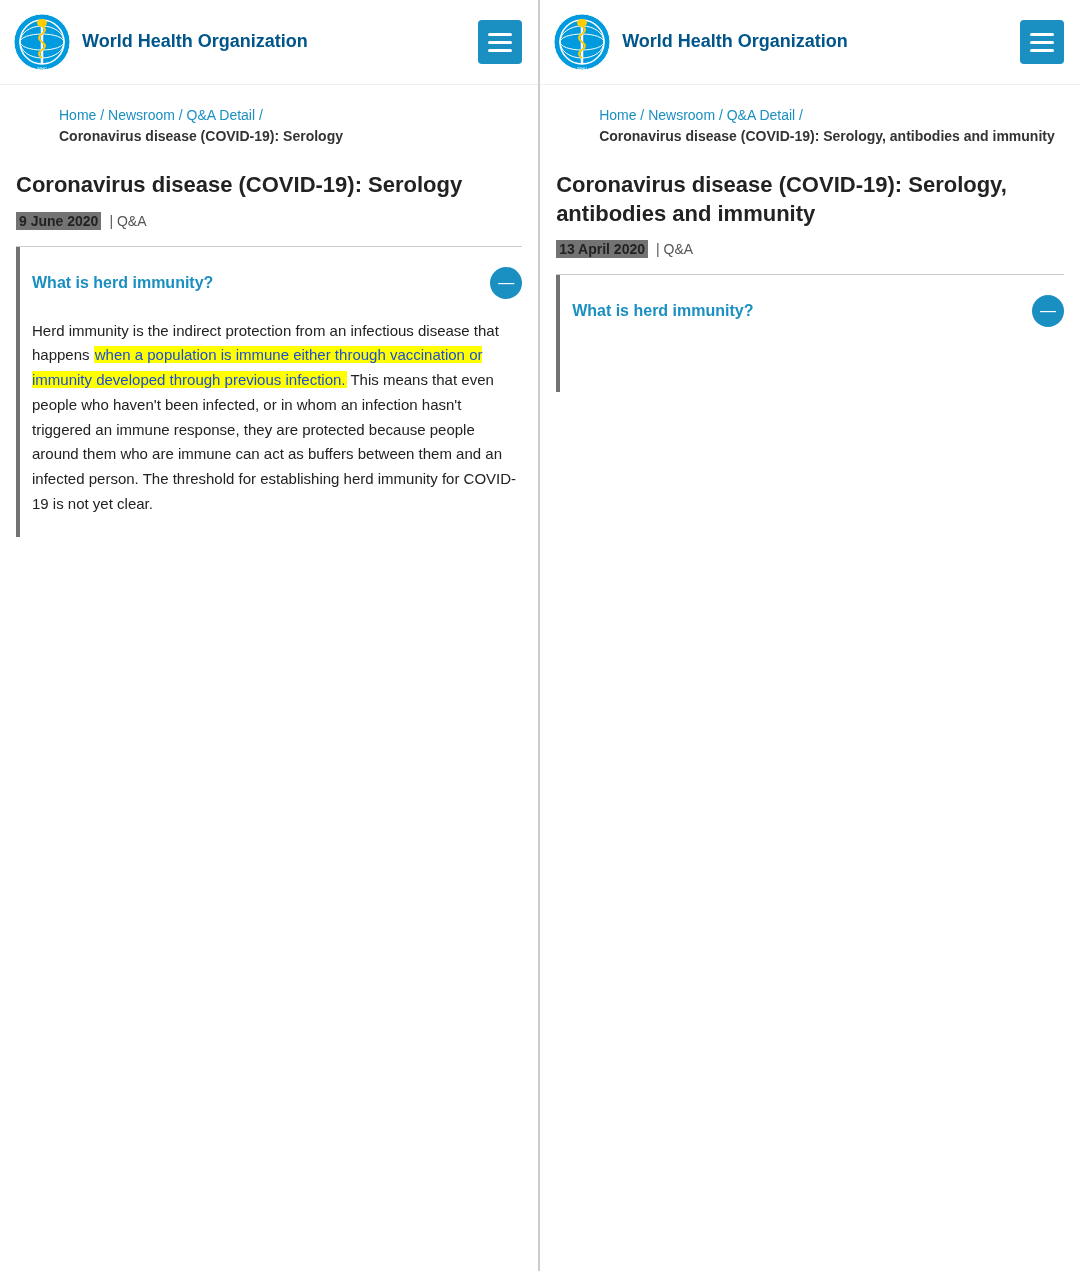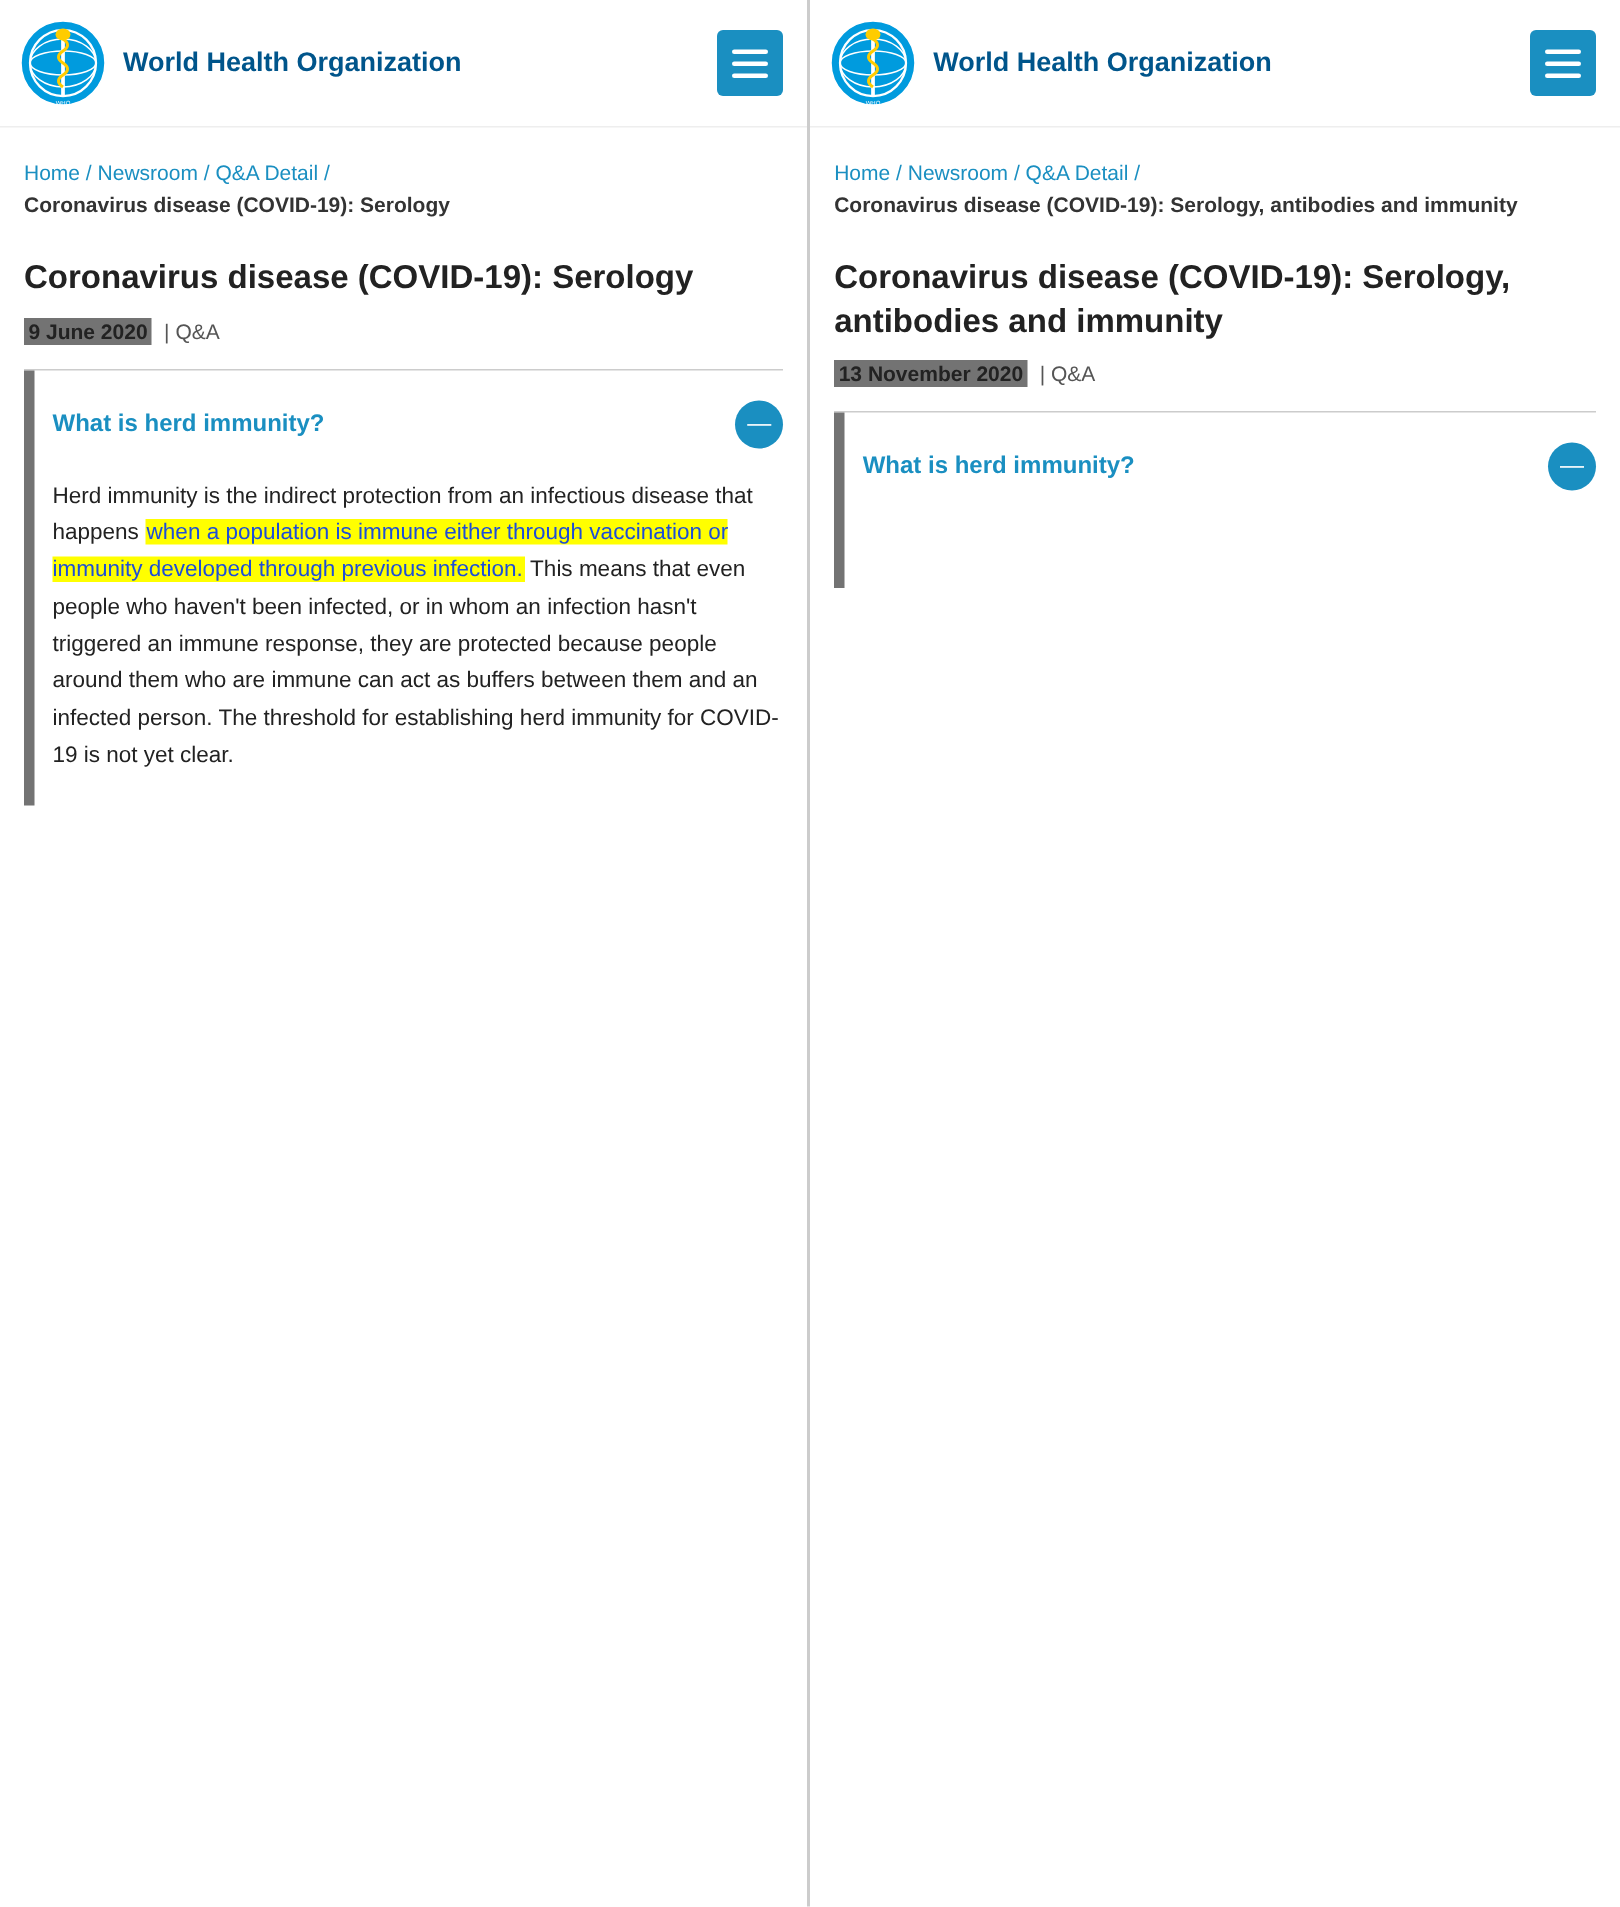--- a/index.html
+++ b/index.html
@@ -62,20 +62,21 @@
       height: 3px;
       background: #fff;
       border-radius: 2px;
     }
     
     .breadcrumb {
       padding: 20px 16px 8px 16px;
       font-size: 14px;
       color: #1a8fc1;
       line-height: 1.5;
+      margin-left: 43px;
     }
     .breadcrumb a {
       color: #1a8fc1;
       text-decoration: none;
     }
     .breadcrumb .current {
       color: #333;
       font-weight: bold;
     }
     
@@ -103,21 +104,21 @@
     }
     
     .divider {
       border: none;
       border-top: 1px solid #ccc;
       margin: 0 16px;
     }
     
     .section {
       margin: 0 16px;
-      border-left: 7px solid #737373;
+      border-left: 4px solid #737373;
       padding-left: 12px;
     }
     .section-header {
       display: flex;
       align-items: center;
       justify-content: space-between;
       padding: 20px 0 12px 0;
     }
     .section-title {
       font-size: 16px;
@@ -247,21 +248,21 @@
   <div class="breadcrumb">
     <a href="#">Home</a> /
     <a href="#">Newsroom</a> /
     <a href="#">Q&amp;A Detail</a> /<br>
     <span class="current">Coronavirus disease (COVID-19): Serology, antibodies and immunity</span>
   </div>
 
   <div class="page-title">Coronavirus disease (COVID-19): Serology, antibodies and immunity</div>
 
   <div class="date-row">
-    <span class="date-highlight">13 November 2020</span>
+    <span class="date-highlight">13 April 2020</span>
     <span>| Q&amp;A</span>
   </div>
 
   <hr class="divider">
 
   <div class="section">
     <div class="section-header">
       <div class="section-title">What is herd immunity?</div>
       <div class="collapse-btn"></div>
     </div>

